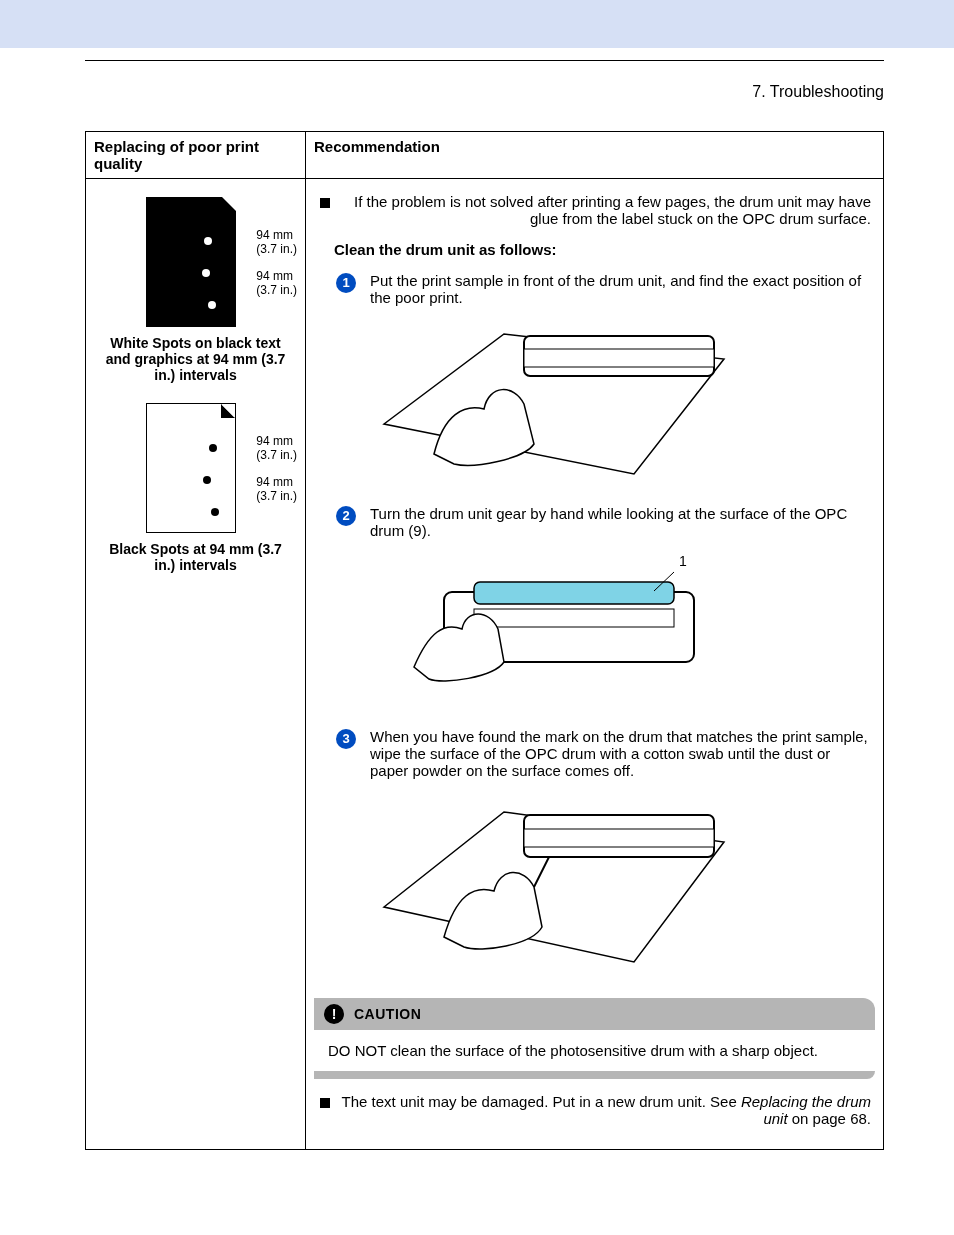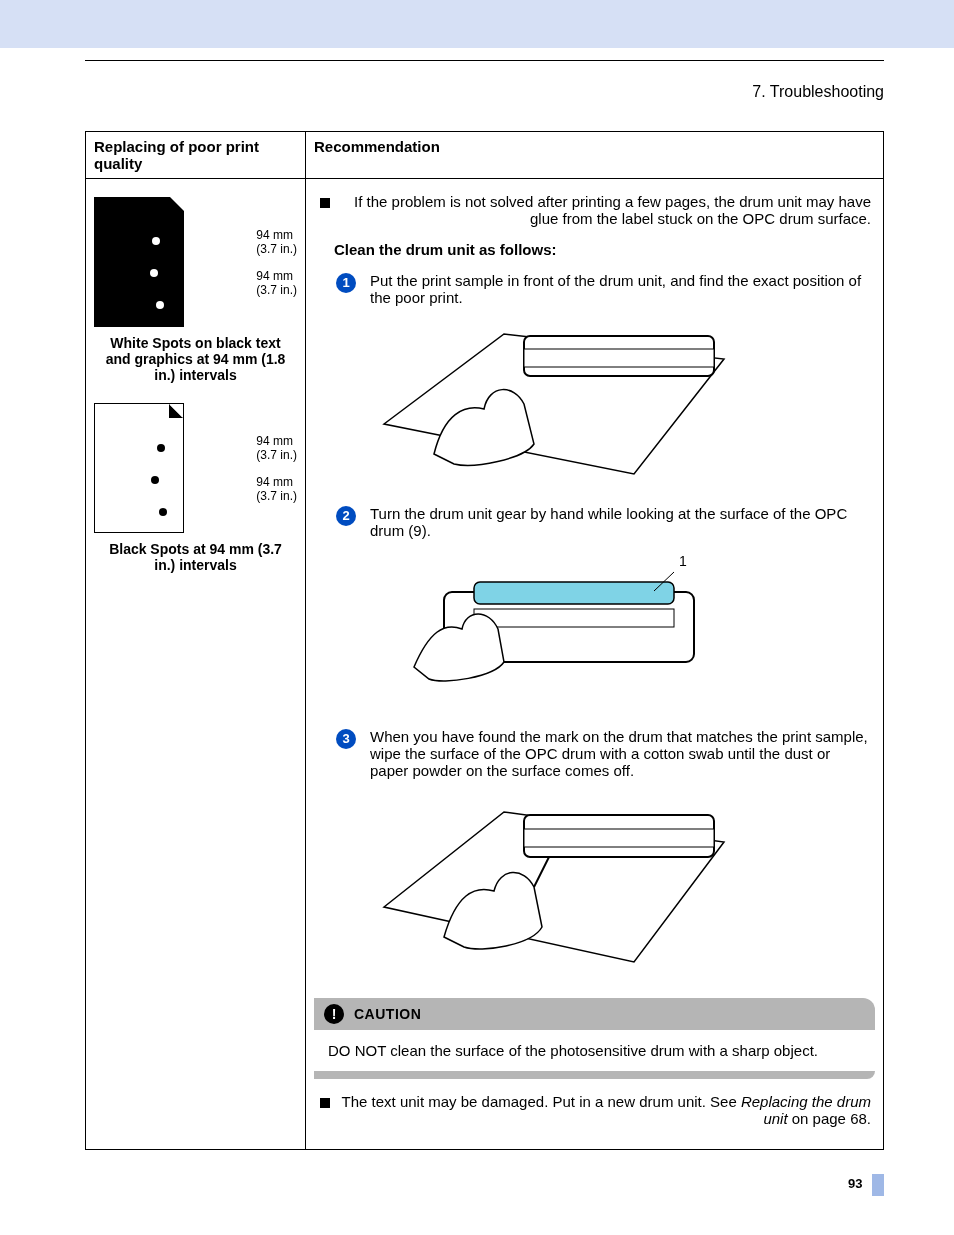--- a/index.html
+++ b/index.html
@@ -7,21 +7,21 @@
   .top-bar { height: 48px; background: #d6e0f5; }
   .header-rule { border-bottom: 1px solid #000; margin: 12px 0 0 0; }
   .page { padding: 0 70px 30px 85px; position: relative; }
   .page-section-title { text-align: right; font-size: 16px; margin: 22px 0 30px 0; }
   table.main { border-collapse: collapse; width: 100%; table-layout: fixed; }
   table.main td, table.main th { border: 1px solid #000; vertical-align: top; }
   th { text-align: left; font-weight: bold; font-size: 15px; padding: 6px 8px; }
   .left-col { width: 220px; padding: 12px 8px 20px 8px; text-align: center; font-size: 14px; }
   .right-col { padding: 8px 8px 12px 8px; font-size: 15px; }
   .caption { font-weight: bold; font-size: 14px; margin: 6px 4px 20px 4px; }
-  .diagram-wrap { display: flex; justify-content: space-between; gap: 20px; margin: 6px 0 8px 0; }
+  .diagram-wrap { display: flex; justify-content: flex-end; gap: 20px; margin: 6px 0 8px 0; }
   .black-page { width: 90px; height: 130px; background: #000; position: relative; }
   .black-page .dogear { position: absolute; top: 0; right: 0; width: 0; height: 0; border-top: 14px solid #fff; border-left: 14px solid transparent; }
   .white-spot { position: absolute; width: 8px; height: 8px; background: #fff; border-radius: 50%; }
   .white-page { width: 90px; height: 130px; border: 1px solid #000; position: relative; background: #fff; }
   .white-page .dogear { position: absolute; top: 0; right: 0; width: 0; height: 0; border-top: 14px solid #fff; border-left: 14px solid #000; }
   .white-page .dogear::after { content:""; position:absolute; top:-13px; left:-13px; width:0; height:0; border-top: 12px solid #fff; border-left: 12px solid transparent; }
   .black-spot { position: absolute; width: 8px; height: 8px; background: #000; border-radius: 50%; }
   .dims { font-size: 12px; text-align: left; display: flex; flex-direction: column; justify-content: space-around; padding: 24px 0; }
   .bullet-row { display: flex; gap: 8px; margin: 6px 4px 10px 6px; text-align: right; }
   .bullet-row .sq { width: 10px; height: 10px; background: #000; margin-top: 5px; flex: none; }
@@ -65,21 +65,21 @@
             <div>
               <div>94 mm</div>
               <div>(3.7 in.)</div>
             </div>
             <div>
               <div>94 mm</div>
               <div>(3.7 in.)</div>
             </div>
           </div>
         </div>
-        <div class="caption">White Spots on black text and graphics at 94 mm (1.8 in.) intervals</div>
+        <div class="caption">White Spots on black text and graphics at 94 mm (3.7 in.) intervals</div>
 
         <div class="diagram-wrap">
           <div class="white-page">
             <div class="dogear"></div>
             <span class="black-spot" style="top:40px;left:62px"></span>
             <span class="black-spot" style="top:72px;left:56px"></span>
             <span class="black-spot" style="top:104px;left:64px"></span>
           </div>
           <div class="dims">
             <div>
@@ -156,17 +156,13 @@
           <div class="sq"></div>
           <div>
             <span>The text unit may be damaged. Put in a new drum unit. See </span><span class="italic">Replacing the drum unit</span><span> on page 68.</span>
           </div>
         </div>
       </td>
     </tr>
   </tbody>
     </table>
 
-  <div class="footer">
-    <span>93</span>
-    <span class="footer-tab"></span>
-  </div>
 </div>
 
 </body></html>

